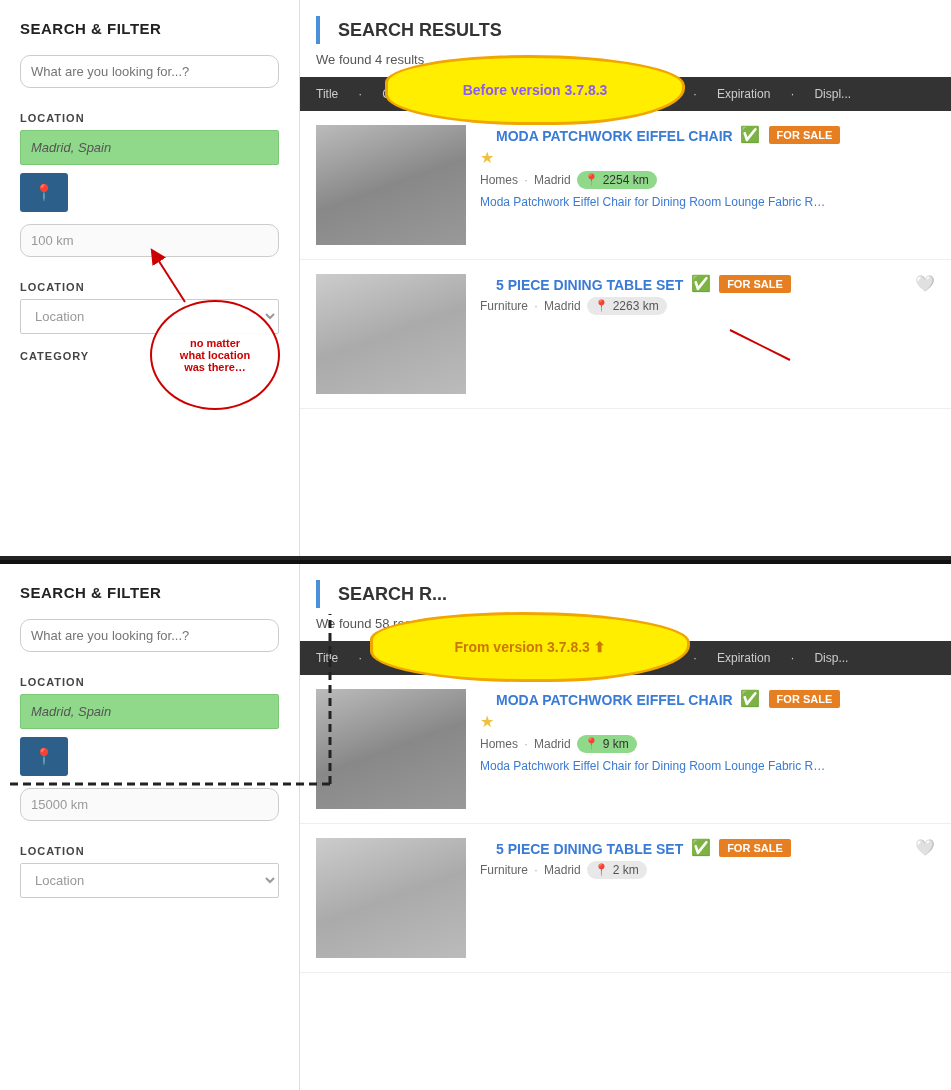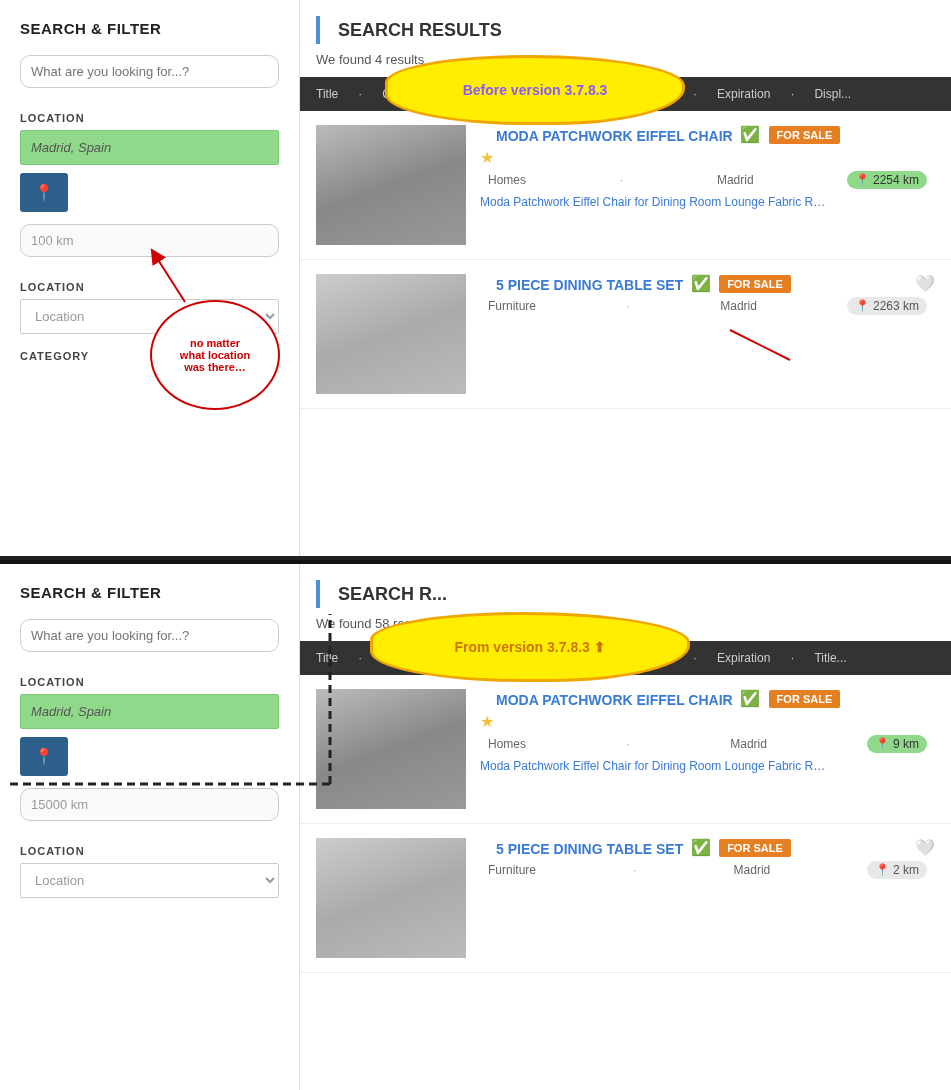--- a/index.html
+++ b/index.html
@@ -29,21 +29,21 @@
     .results-table-header span { font-size: 12px; color: #ccc; }
     .dot-sep { color: #777; }
 
     .item-card { display: flex; gap: 14px; padding: 14px 16px; border-bottom: 1px solid #eee; background: #fff; }
     .item-details { flex: 1; }
     .item-title-row { display: flex; align-items: flex-end; gap: 8px; flex-wrap: wrap; margin-bottom: 4px; margin-left: 16px; }
     .item-title { font-size: 14px; font-weight: bold; color: #3a7bd5; text-transform: uppercase; }
     .verified-icon { color: #27ae60; font-size: 16px; }
     .badge-for-sale { background: #e67e22; color: #fff; font-size: 11px; font-weight: bold; padding: 3px 8px; border-radius: 2px; }
     .star-icon { color: #f0c040; font-size: 16px; }
-    .item-meta { font-size: 12px; color: #666; margin: 4px 8px; display: flex; align-items: center; gap: 6px; flex-wrap: wrap; justify-content: space-between; }
+    .item-meta { font-size: 12px; color: #666; margin: 4px 0; display: flex; align-items: center; gap: 6px; flex-wrap: wrap; }
     .item-meta .dot { color: #aaa; }
     .distance-badge { background: #90d98a; color: #333; font-size: 12px; padding: 2px 8px; border-radius: 10px; display: inline-flex; align-items: center; gap: 3px; }
     .distance-badge-gray { background: #e8e8e8; color: #555; font-size: 12px; padding: 2px 8px; border-radius: 10px; display: inline-flex; align-items: center; gap: 3px; }
     .item-tags { font-size: 12px; color: #3a7bd5; margin-top: 6px; }
     .heart-icon { color: #ccc; font-size: 16px; margin-left: auto; }
 
     
     .panel-wrapper { position: relative; overflow: hidden; }
 
     
@@ -243,21 +243,21 @@
         <span>Category</span>
         <span class="dot-sep">·</span>
         <span>Location</span>
         <span class="dot-sep">·</span>
         <span>Price</span>
         <span class="dot-sep">·</span>
         <span style="font-weight:bold; color:#fff;">Added</span>
         <span class="dot-sep">·</span>
         <span>Expiration</span>
         <span class="dot-sep">·</span>
-        <span>Title...</span>
+        <span>Disp...</span>
       </div>
 
       <div class="item-card">
         <div class="thumb-chair">
           <div style="width:100%;height:100%;background:linear-gradient(160deg,#bbb 0%,#888 50%,#999 100%);"></div>
         </div>
         <div class="item-details">
           <div class="item-title-row">
             <span class="item-title">MODA PATCHWORK EIFFEL CHAIR</span>
             <span class="verified-icon">✅</span>

